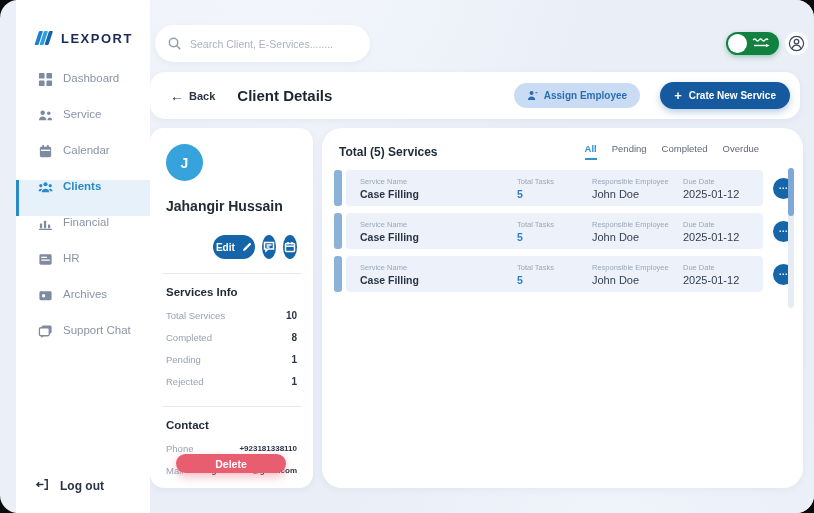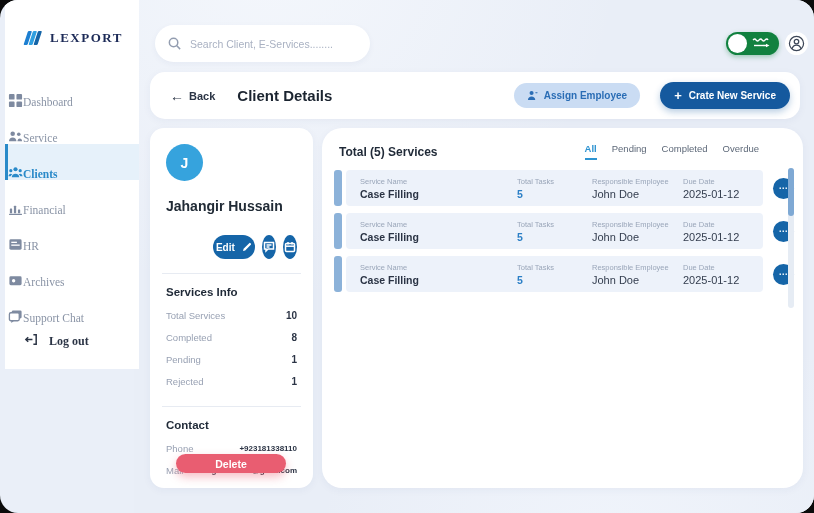--- a/index.html
+++ b/index.html
@@ -1,26 +1,26 @@
 <!DOCTYPE html>
 <html><head>
 <meta charset="utf-8">
 <style>
   * { margin:0; padding:0; box-sizing:border-box; }
   html,body { width:814px; height:513px; background:#0b0b0b; font-family:"Liberation Sans", sans-serif; }
   #app { position:relative; width:814px; height:513px; border-radius:18px; overflow:hidden;
          background:#eaeff8; }
 
   
-  .sidebar { position:absolute; left:5px; top:0; width:134px; height:369px; background:#ffffff; z-index:5;font-family:Liberation Serif, serif; }
+  .sidebar { position:absolute; left:16px; top:0; width:134px; height:513px; background:#ffffff; z-index:5; }
   .logo { position:absolute; left:18px; top:28px; display:flex; align-items:center; gap:7px; }
   .logo-mark { width:20px; height:20px; flex:none; }
   .logo-text { font-size:13px; font-weight:bold; letter-spacing:1.5px; color:#1c2a57; }
   .nav { position:absolute; left:0; top:72px; width:134px; list-style:none; }
-  .nav-item { display:flex; align-items:flex-end; gap:0; height:36px; 
+  .nav-item { display:flex; align-items:flex-start; gap:10px; height:36px; padding-left:19px;
               color:#8a94a6; font-size:11.5px; cursor:pointer; border-left:3px solid transparent; }
   .nav-item .ic { width:15px; height:15px; flex:none; display:flex; align-items:center; justify-content:center; }
   .nav-item .ic svg { width:15px; height:15px; fill:#7e8aa0; }
   .nav-item.active { background:#e6f1fa; border-left:3px solid #2a8ac9; color:#2a8ac9; font-weight:bold; }
   .nav-item.active .ic svg { fill:#2a8ac9; }
   .logout { position:absolute; left:0; bottom:18px; width:134px; display:flex; align-items:center; gap:10px;
             padding-left:19px; color:#2b3445; font-size:12px; font-weight:bold; cursor:pointer; }
   .logout .ic svg { width:15px; height:15px; fill:none; stroke:#2b3445; stroke-width:1.6; }
 
   
@@ -148,20 +148,31 @@
         <span class="ic">
           <svg viewBox="0 0 16 16">
               <circle cx="5" cy="5" r="2.4"></circle>
               <circle cx="11.5" cy="5.5" r="1.9"></circle>
               <path d="M1 13c0-2.4 1.8-4 4-4s4 1.6 4 4z"></path>
               <path d="M10 13c.2-1.8 1-3 2.5-3 1.6 0 2.5 1.2 2.5 3z"></path>
             </svg>
         </span>
         <span>Service</span>
       </li>
+      <li class="nav-item">
+        <span class="ic">
+          <svg viewBox="0 0 16 16">
+              <rect x="2" y="3" width="12" height="11" rx="1.5"></rect>
+              <rect x="4.5" y="1" width="2" height="3" rx="0.8"></rect>
+              <rect x="9.5" y="1" width="2" height="3" rx="0.8"></rect>
+              <rect x="3" y="6" width="10" height="1.4" fill="#fff"></rect>
+            </svg>
+        </span>
+        <span>Calendar</span>
+      </li>
       <li class="nav-item active">
         <span class="ic">
           <svg viewBox="0 0 16 16">
               <circle cx="8" cy="4.5" r="2.2"></circle>
               <circle cx="3" cy="6" r="1.7"></circle>
               <circle cx="13" cy="6" r="1.7"></circle>
               <path d="M4 13c0-2.3 1.7-3.8 4-3.8S12 10.7 12 13z"></path>
               <path d="M0.5 12c.2-1.7 1-2.8 2.4-2.8.7 0 1.3.2 1.7.7-.9.7-1.5 1.4-1.7 2.1z"></path>
               <path d="M15.5 12c-.2-1.7-1-2.8-2.4-2.8-.7 0-1.3.2-1.7.7.9.7 1.5 1.4 1.7 2.1z"></path>
             </svg>

